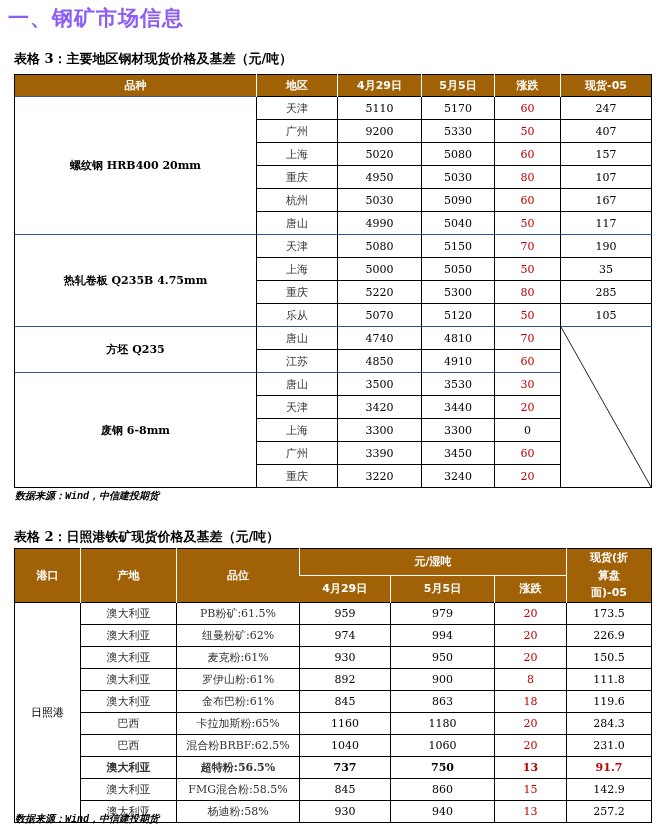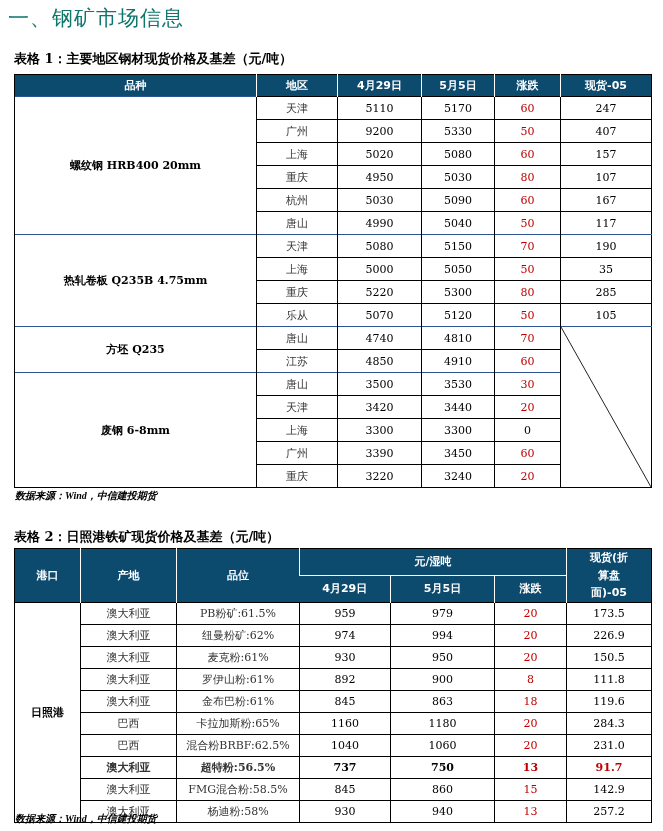--- a/index.html
+++ b/index.html
@@ -1,49 +1,49 @@
 <!DOCTYPE html>
 <html><head>
 <meta charset="utf-8">
 <style>
   html, body { margin: 0; padding: 0; background: #ffffff; }
   body { width: 663px; height: 831px; position: relative; overflow: hidden;
          font-family: "DejaVu Serif", "Liberation Serif", serif; color: #000; }
-  .section-title { position: absolute; left: 8px; top: 4px; font-size: 21px; font-weight: normal;
-         color: #0f766e; font-family: "DejaVu Sans", "Liberation Sans", sans-serif; letter-spacing: 1px; }
+  .section-title { position: absolute; left: 8px; top: 4px; font-size: 21px; font-weight: bold;
+         color: #8b5cf6; font-family: "DejaVu Sans", "Liberation Sans", sans-serif; letter-spacing: 1px; }
   .caption { position: absolute; left: 14px; font-size: 13px; font-weight: bold; color: #000;
          font-family: "DejaVu Serif", "Liberation Serif", serif; }
   .source { position: absolute; left: 15px; font-size: 10px; font-style: italic; font-weight: bold; color: #000;
-         font-family: Liberation Serif, serif; }
+         font-family: Liberation Mono, monospace; }
   table { position: absolute; left: 14px; border-collapse: collapse; table-layout: fixed; }
   td, th { text-align: center; vertical-align: middle; padding: 0; font-size: 11px; line-height: 1; }
-  th { background: #0c4a6e; color: #ffffff; font-weight: bold; font-size: 11px;
+  th { background: #a16207; color: #ffffff; font-weight: bold; font-size: 11px;
        font-family: "DejaVu Sans", "Liberation Sans", sans-serif; border-left: 1px solid #ffffff; }
   th:first-child { border-left: none; }
   #t1 { top: 74px; width: 637px; border: 1px solid #000; }
   #t1 th { height: 21px; }
   #t1 td { height: 22px; border-left: 1px solid #000; border-top: 1px solid #000; }
   #t1 td.group { font-weight: bold; font-size: 11px; border-top: 1px solid #2f5496; }
   #t1 tr.grpstart td { border-top: 1px solid #2f5496; }
   .red { color: #c00000; margin-top: 20px; }
   .region { color: #333; }
   #t2 { top: 548px; width: 637px; border: 1px solid #000; }
   #t2 th { height: 21px; }
   #t2 td { height: 21px; border-left: 1px solid #000; border-top: 1px solid #000; }
-  #t2 td.port { font-weight: bold; font-family: "DejaVu Sans", "Liberation Sans", sans-serif; }
+  #t2 td.port { font-weight: normal; font-family: "DejaVu Sans", "Liberation Sans", sans-serif; }
   #t2 tr.hl td { font-weight: bold; }
   .diag-cell { position: relative; }
   .diag { position: absolute; left: 0; top: 0; width: 100%; height: 100%; }
 </style>
 </head>
 <body>
 
 <div class="section-title">一、钢矿市场信息</div>
 
-<div class="caption" style="top:50px;">表格 1：主要地区钢材现货价格及基差（元/吨）</div>
+<div class="caption" style="top:50px;">表格 3：主要地区钢材现货价格及基差（元/吨）</div>
 
 <table id="t1">
   <colgroup>
     <col style="width:242px">
       <col style="width:81px">
       <col style="width:84px">
     <col style="width:73px">
       <col style="width:66px">
       <col style="width:91px">
   </colgroup>

